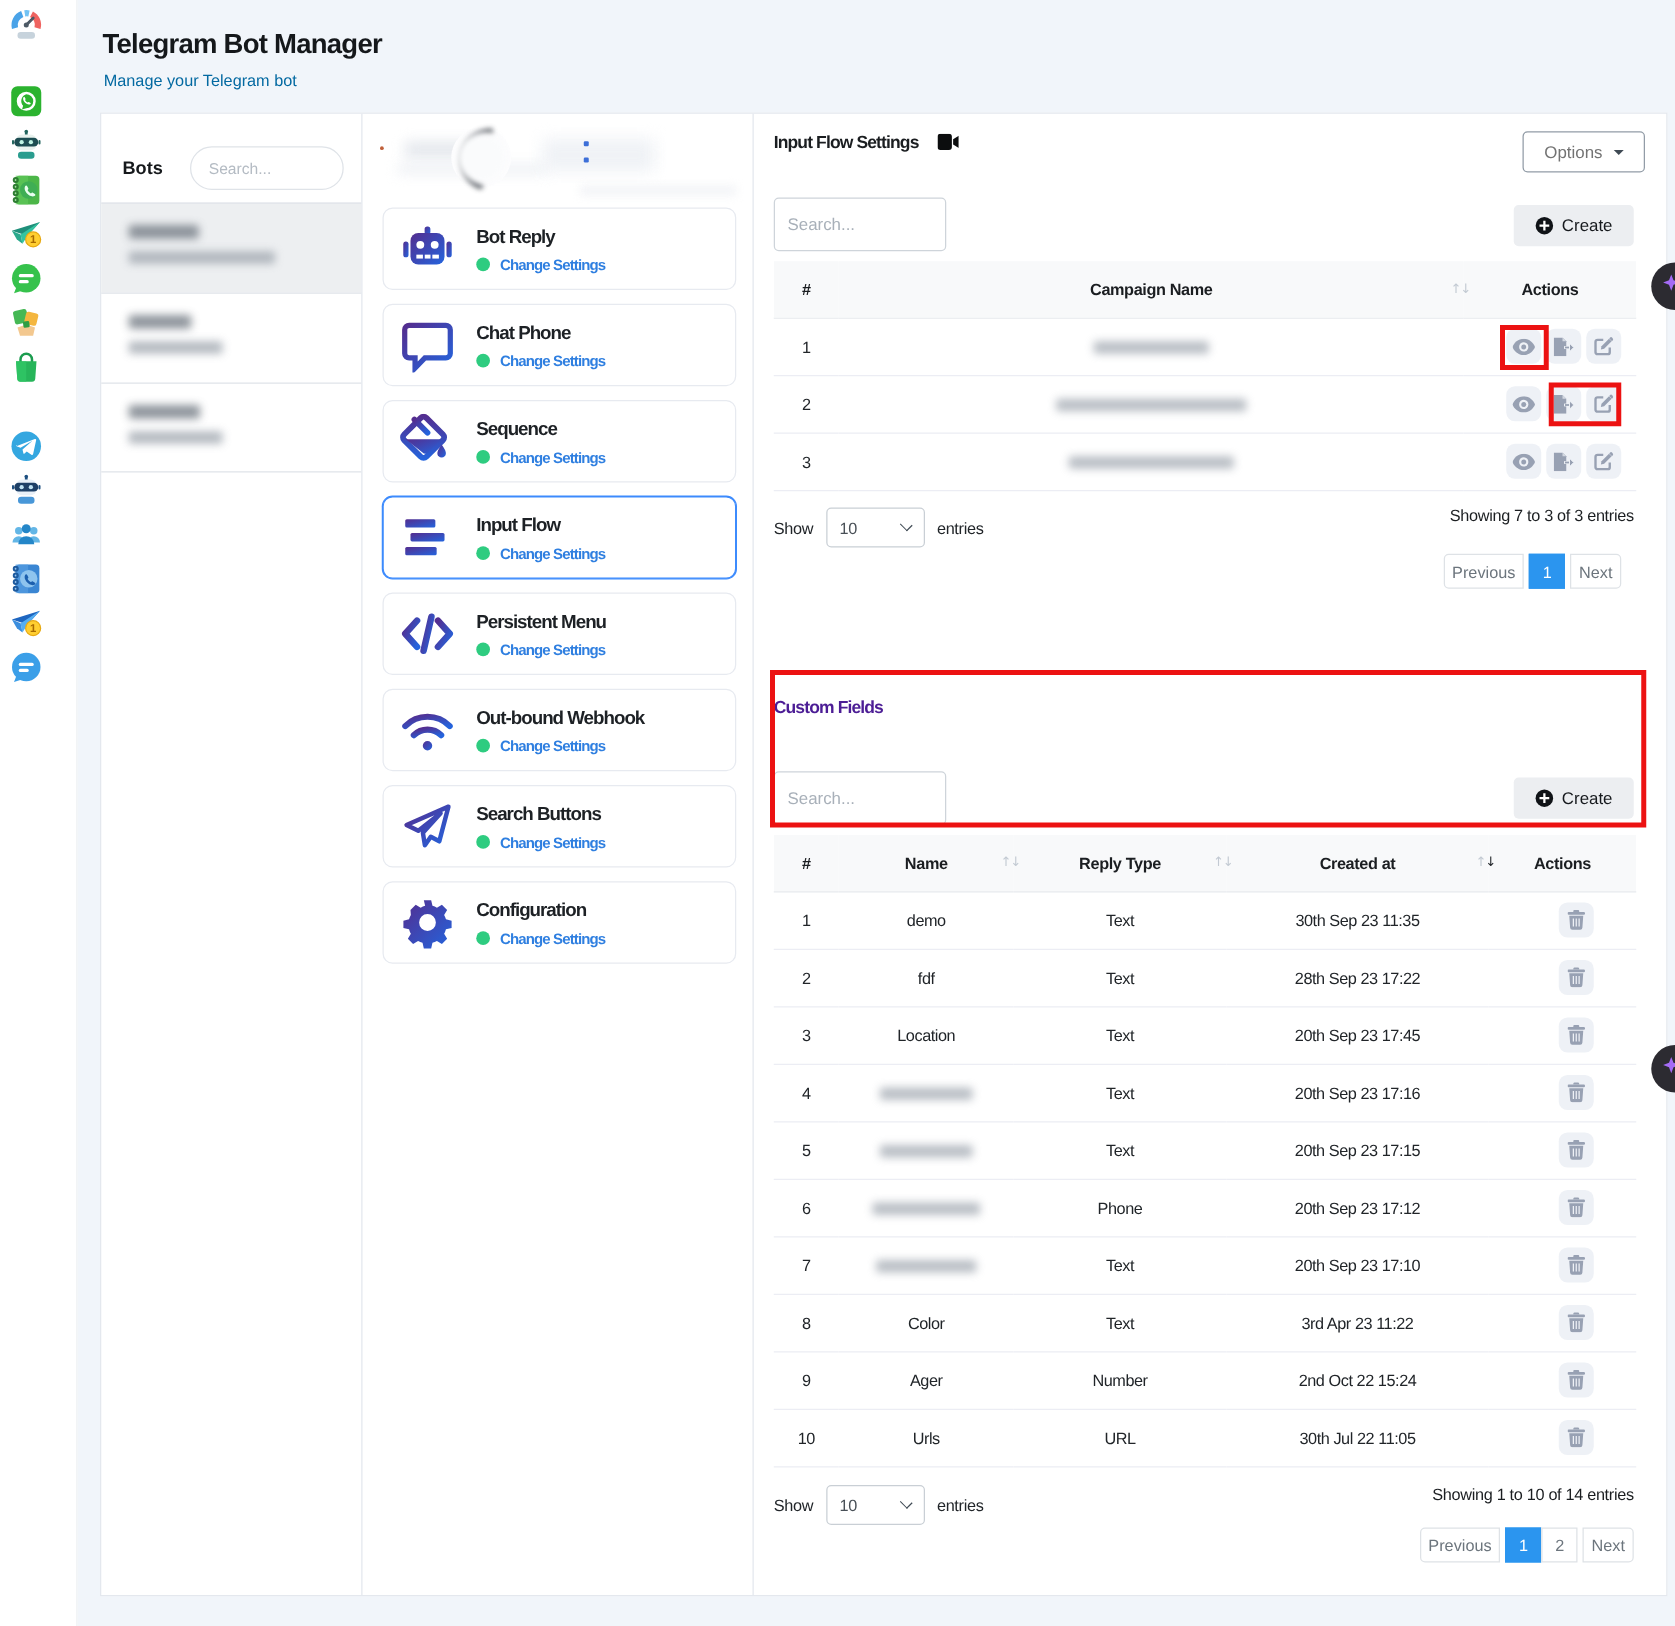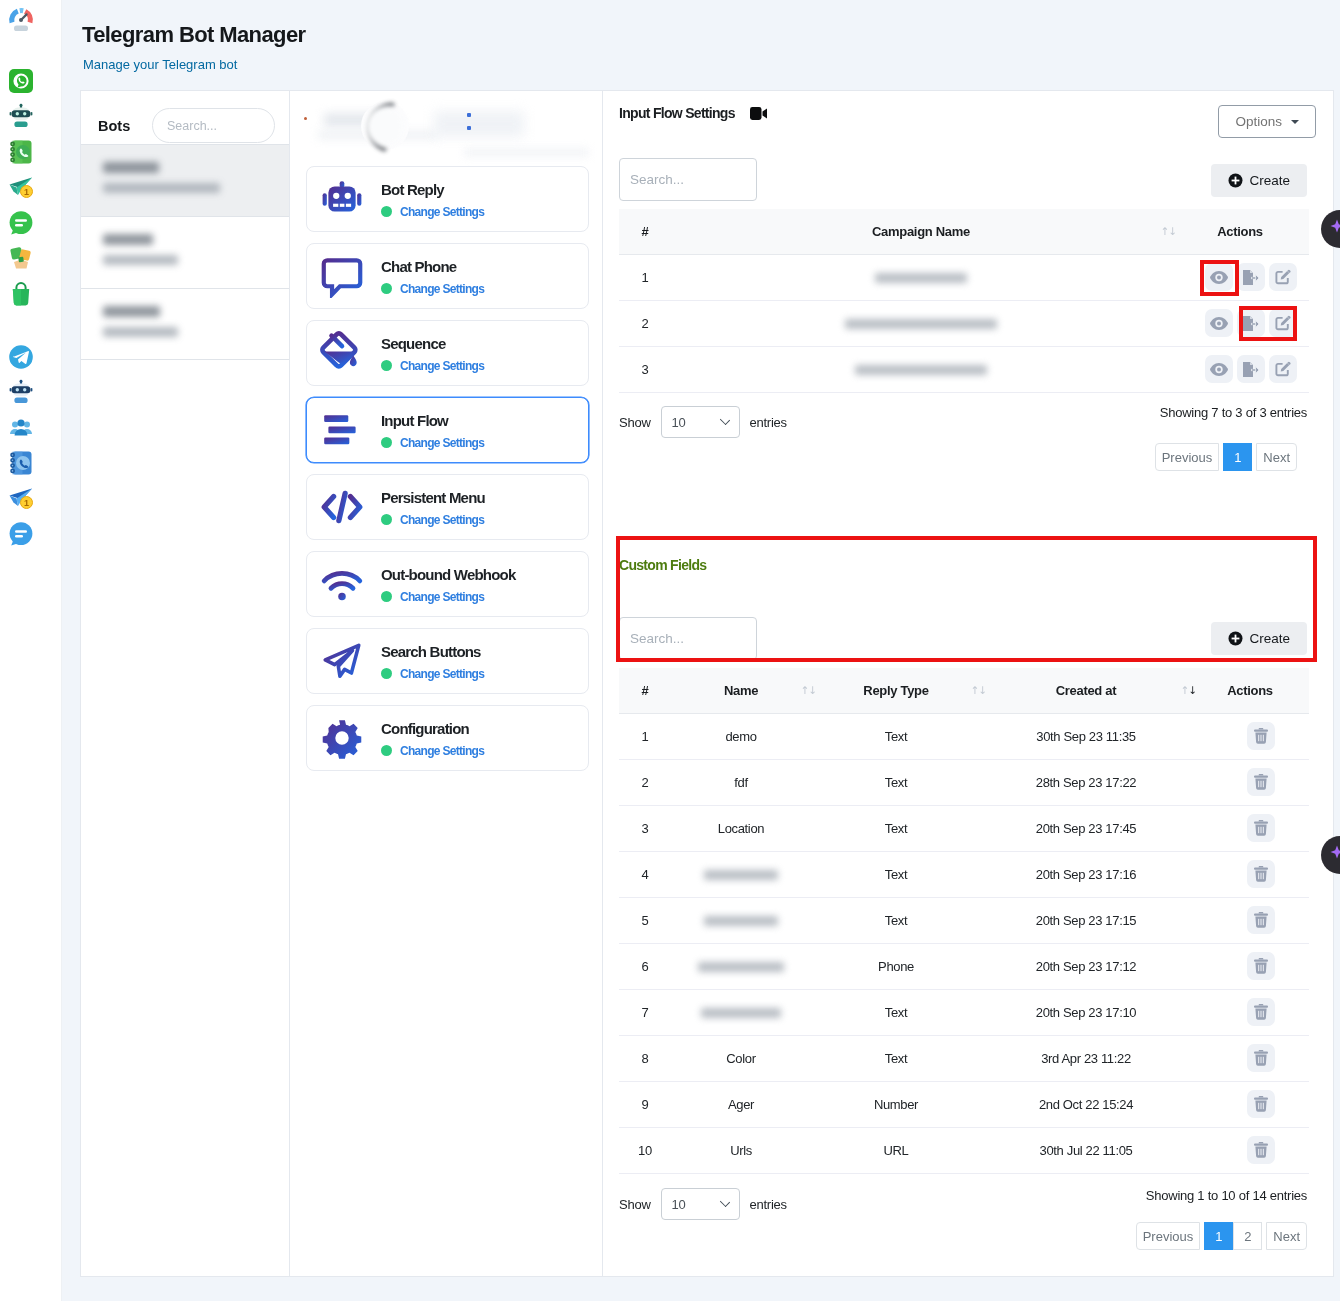--- a/index.html
+++ b/index.html
@@ -25,21 +25,21 @@
   
   .card {
     position:absolute; left:80px; top:90px; width:1254px; height:1187px;
     background:#fff; border:1px solid #e4e8ee; display:flex;
   }
   .col-bots { width:209px; border-right:1px solid #e4e8ee; }
   .col-features { width:313px; border-right:1px solid #e4e8ee; padding:14px 14px 0 16px; }
   .col-main { flex:1; position:relative; }
 
   
-  .bots-head { height:53px; display:flex; align-items:center; padding:16px 14px 0 17px; }
+  .bots-head { height:71px; display:flex; align-items:center; padding:16px 14px 0 17px; }
   .bots-label { font-size:14.5px; font-weight:bold; color:#16191c; }
   .bots-search { margin-left:auto; width:123px; height:35px; border:1px solid #dfe3e8; border-radius:18px; padding:0 14px; font-size:12.5px; color:#495057; outline:none; font-family:inherit; background:#fff; }
   .bots-search::placeholder { color:#b4bbc3; }
   .bot-item { height:72px; border-top:1px solid #e0e4e9; padding:17px 0 0 22px; cursor:pointer; }
   .bot-item.selected { background:#edeff1; }
   .bot-item:last-child { border-bottom:1px solid #e0e4e9; }
   .blur-bar { border-radius:2px; filter:blur(3.5px); }
   .bot-name-bar { height:11px; background:#737b84; opacity:.8; }
   .bot-user-bar { height:10px; background:#a2a9b1; opacity:.8; margin-top:10px; }
 
@@ -112,21 +112,21 @@
   .summary { position:absolute; font-size:13px; color:#1b1e21; letter-spacing:-0.25px; }
   .pagination { position:absolute; display:flex; align-items:flex-end; }
   .page-btn {
     height:28px; padding:0 6px; display:flex; align-items:center; justify-content:center;
     background:#fff; border:1px solid #dee2e6; font-size:13px; color:#6c757d; cursor:pointer; font-family:inherit;
   }
   .page-btn.prev { border-radius:4px 0 0 4px; margin-right:4px; }
   .page-btn.next { border-radius:0 4px 4px 0; margin-left:4px; }
   .page-btn.num { min-width:29px; padding:0 6px; }
   .page-btn.num.active { background:#2b95ef; border-color:#2b95ef; color:#fff; }
-  .section-title { position:absolute; left:16px; font-size:14px; font-weight:bold; color:#4d7c0f; letter-spacing:-0.7px; }
+  .section-title { position:absolute; left:16px; font-size:14px; font-weight:bold; color:#4c1d95; letter-spacing:-0.7px; }
 
   
   .red-rect { position:absolute; border:4px solid #ec1212; z-index:50; pointer-events:none; }
 
   
   .float-ai { position:absolute; width:38px; height:38px; border-radius:50%; background:#2c2b31; z-index:60; display:flex; align-items:center; justify-content:center; }
   .float-ai svg { width:26px; height:26px; }
 </style>
 </head>
 <body>

